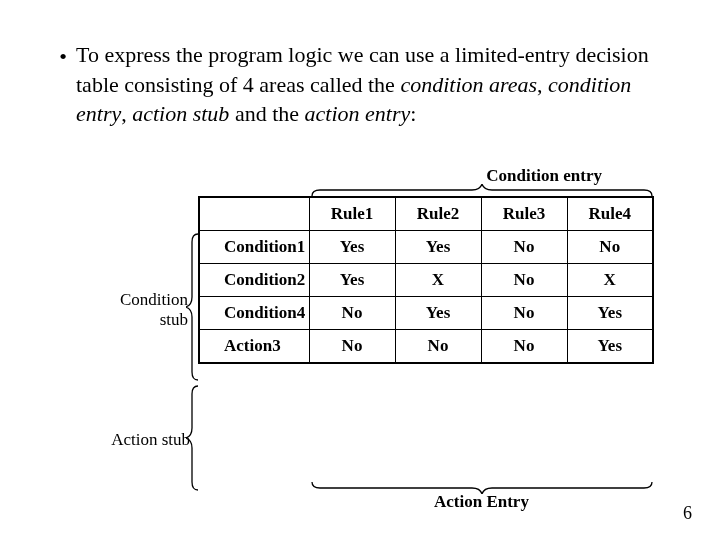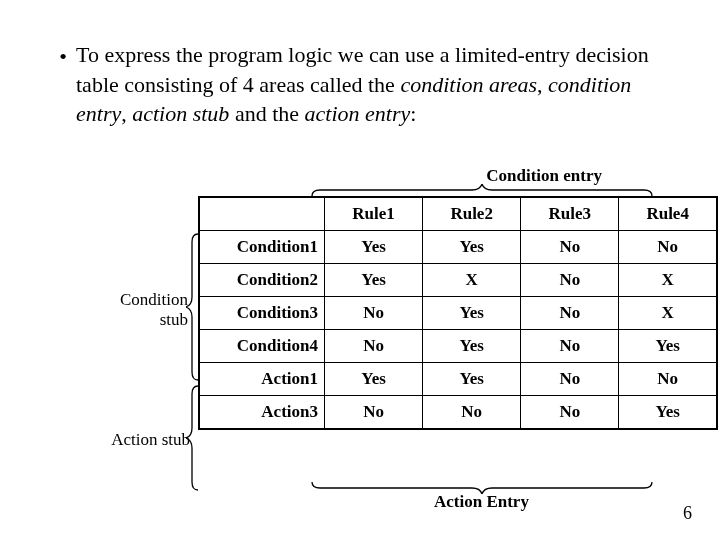--- a/index.html
+++ b/index.html
@@ -40,38 +40,38 @@
     right: 118px;
     font-weight: bold;
     font-size: 17px;
     text-align: center;
   }
 
   .table-wrap {
     position: absolute;
     top: 196px;
     left: 198px;
-    width: 520px;
+    width: 456px;
   }
   table {
     border-collapse: collapse;
     width: 100%;
     table-layout: fixed;
   }
   th, td {
     border: 1px solid #000;
     padding: 6px 6px;
     font-size: 17px;
     text-align: center;
     font-weight: bold;
   }
   table { border: 2.5px solid #000; }
   td.stub, th.stub {
-    text-align: right;
-    padding-left: 8px;
+    text-align: left;
+    padding-left: 24px;
     width: 110px;
   }
   col.stubcol { width: 110px; }
   col.rulecol { width: 86px; }
 
   .side-label {
     position: absolute;
     font-weight: normal;
     font-size: 17px;
     text-align: right;
@@ -146,39 +146,25 @@
             <td>No</td>
           </tr>
           <tr>
             <td class="stub">Condition2</td>
             <td>Yes</td>
             <td>X</td>
             <td>No</td>
             <td>X</td>
           </tr>
           <tr>
-            <td class="stub">Condition3</td>
-            <td>No</td>
-            <td>Yes</td>
-            <td>No</td>
-            <td>X</td>
-          </tr>
-          <tr>
             <td class="stub">Condition4</td>
             <td>No</td>
             <td>Yes</td>
             <td>No</td>
             <td>Yes</td>
-          </tr>
-          <tr>
-            <td class="stub">Action1</td>
-            <td>Yes</td>
-            <td>Yes</td>
-            <td>No</td>
-            <td>No</td>
           </tr>
           <tr>
             <td class="stub">Action3</td>
             <td>No</td>
             <td>No</td>
             <td>No</td>
             <td>Yes</td>
           </tr>
         </tbody>
     </table>

